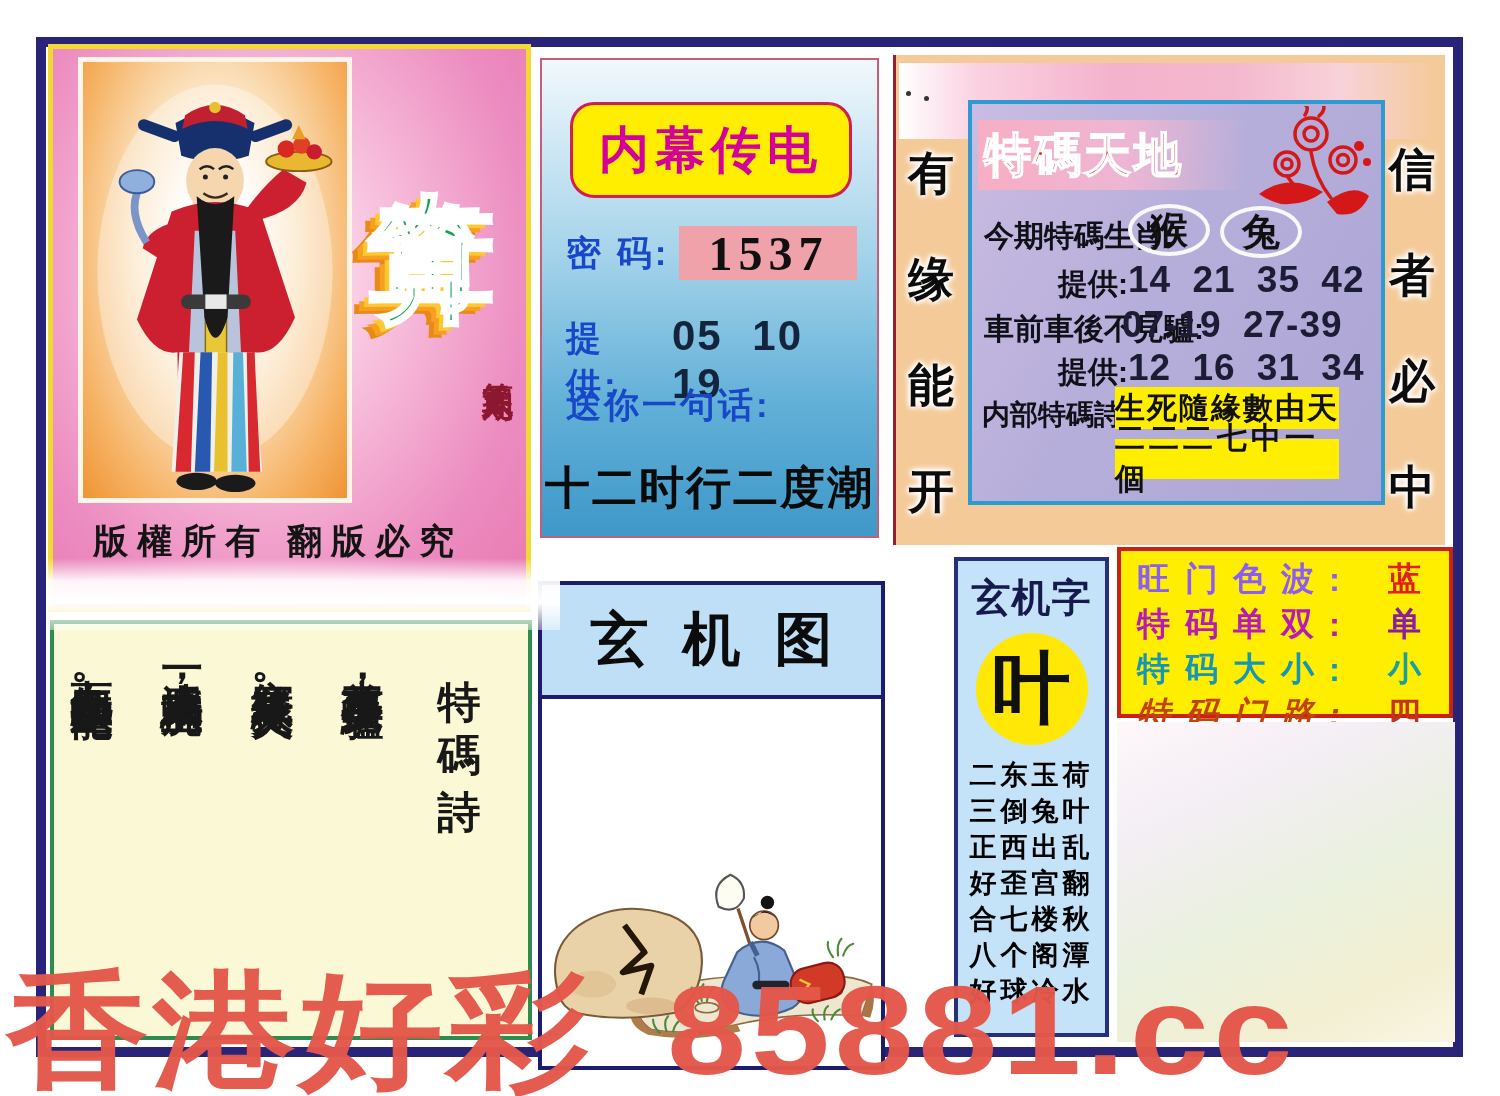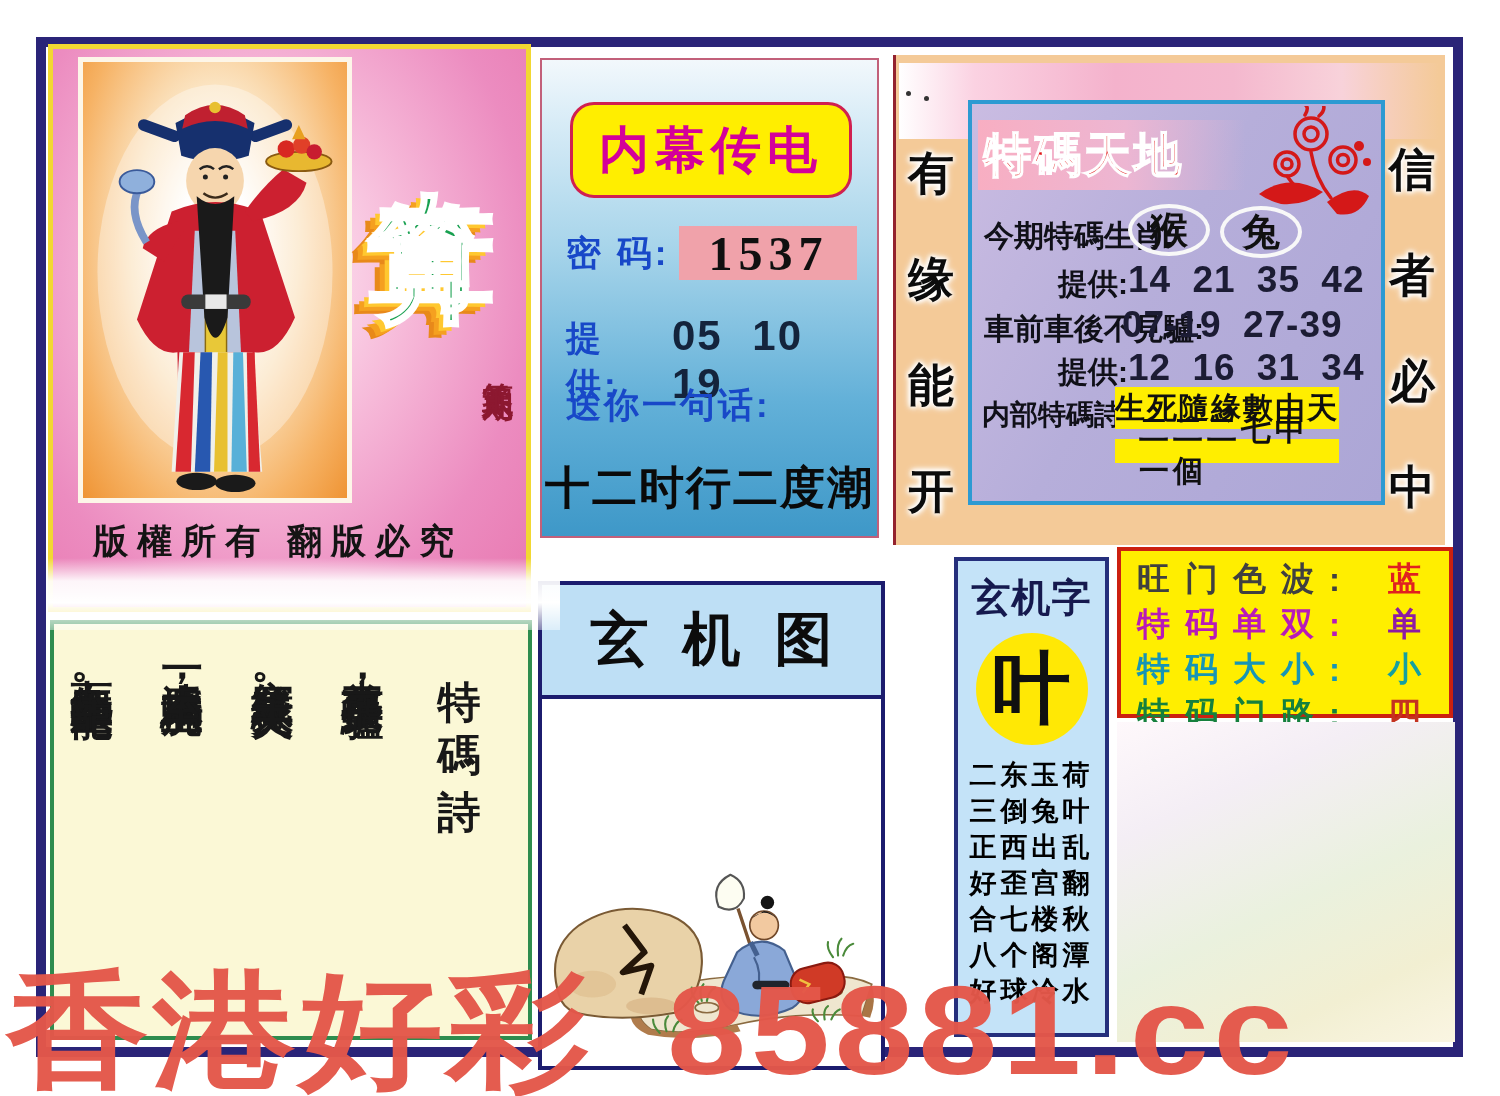--- a/index.html
+++ b/index.html
@@ -65,24 +65,24 @@
     display:flex;align-items:center;justify-content:center;font-size:78px;font-weight:800;color:#101010;}
   .xjz-row{font-size:27px;font-weight:800;color:#000000;letter-spacing:4px;line-height:36px;}
 
   
   .pred{left:1117px;top:547px;width:336px;height:171px;border:4px solid #cc2010;background:#ffee00;
     display:flex;flex-direction:column;justify-content:space-around;padding:6px 16px;}
   .prow{display:flex;align-items:center;font-size:33px;font-weight:800;}
   .plabel{letter-spacing:15px;}
   .pcolon{margin-left:0;}
   .pvalue{margin-left:auto;margin-right:12px;}
-  .pr0 .plabel,.pr0 .pcolon{color:#404040;text-align:right;} .pr0 .pvalue{color:#e02020;}
+  .pr0 .plabel,.pr0 .pcolon{color:#8b5cf6;text-align:right;} .pr0 .pvalue{color:#e02020;}
   .pr1 .plabel,.pr1 .pcolon{color:#b81ab8;} .pr1 .pvalue{color:#8d1ba3;}
   .pr2 .plabel,.pr2 .pcolon{color:#1795b5;} .pr2 .pvalue{color:#16a0a0;}
-  .pr3 .plabel,.pr3 .pcolon{color:#15803d;} .pr3 .pvalue{color:#c43220;}
+  .pr3 .plabel,.pr3 .pcolon{color:#c2410c;font-style:italic;} .pr3 .pvalue{color:#c43220;}
   .pastel{left:1117px;top:722px;width:338px;height:320px;
     background:linear-gradient(155deg,#fef8fb 0%,#f4eef5 25%,#eaf1de 55%,#f2efd2 80%,#faf5e2 100%);}
 
   
   .tan{left:893px;top:55px;width:552px;height:490px;background:#f4ca98;border-left:3px solid #93222e;}
   .pinkbar{left:3px;top:8px;width:540px;height:76px;
     background:linear-gradient(90deg,#ffffff 0%,#fbd2e2 14%,#f4b2cc 40%,#f4b8ce 62%,#f8d2da 82%,rgba(244,202,152,0.15) 100%);}
   .dot{width:5px;height:5px;border-radius:50%;background:#333;}
   .motto{width:52px;text-align:center;}
   .motto span{display:block;font-size:46px;font-weight:800;color:#0c0c0c;margin-bottom:44px;
@@ -234,21 +234,21 @@
     <div class="abs td-nums" style="left:156px;top:155px;">14 21 35 42</div>
 
     <div class="abs td-label" style="left:12px;top:205px;">車前車後不見驢:</div>
     <div class="abs td-nums" style="left:150px;top:200px;">07-19  27-39</div>
 
     <div class="abs td-label" style="left:86px;top:248px;">提供:</div>
     <div class="abs td-nums" style="left:156px;top:243px;">12 16  31 34</div>
 
     <div class="abs td-label" style="left:10px;top:292px;font-size:28px;">内部特碼詩句:</div>
     <div class="abs ypoem" style="left:143px;top:283px;height:42px;font-size:30px;letter-spacing:2px;">生死隨緣數由天</div>
-    <div class="abs ypoem" style="left:143px;top:335px;height:24px;font-size:30px;letter-spacing:4px;padding-left:24px;">二二二七中一個</div>
+    <div class="abs ypoem" style="left:143px;top:335px;height:40px;font-size:30px;letter-spacing:4px;">二二二七中一個</div>
   </div>
 </div>
 
 <div class="abs xjt">
   <div class="xjt-header">玄机图</div>
   <div class="xjt-body">
     <svg viewBox="0 0 403 276">
       <path d="M118 212 Q210 182 298 194 Q358 184 392 200 L380 238 Q300 232 232 248 Q170 262 130 254 Q106 238 118 212 Z" fill="#efe6cf" stroke="#8a6a40" stroke-width="2"></path>
       <path d="M130 254 Q106 238 118 212 L108 224 Q98 248 126 260 Q180 270 236 256 L232 248 Q170 262 130 254 Z" fill="#b07c4c"></path>
       <path d="M380 238 L392 200 Q398 220 390 240 Z" fill="#a97545"></path>

